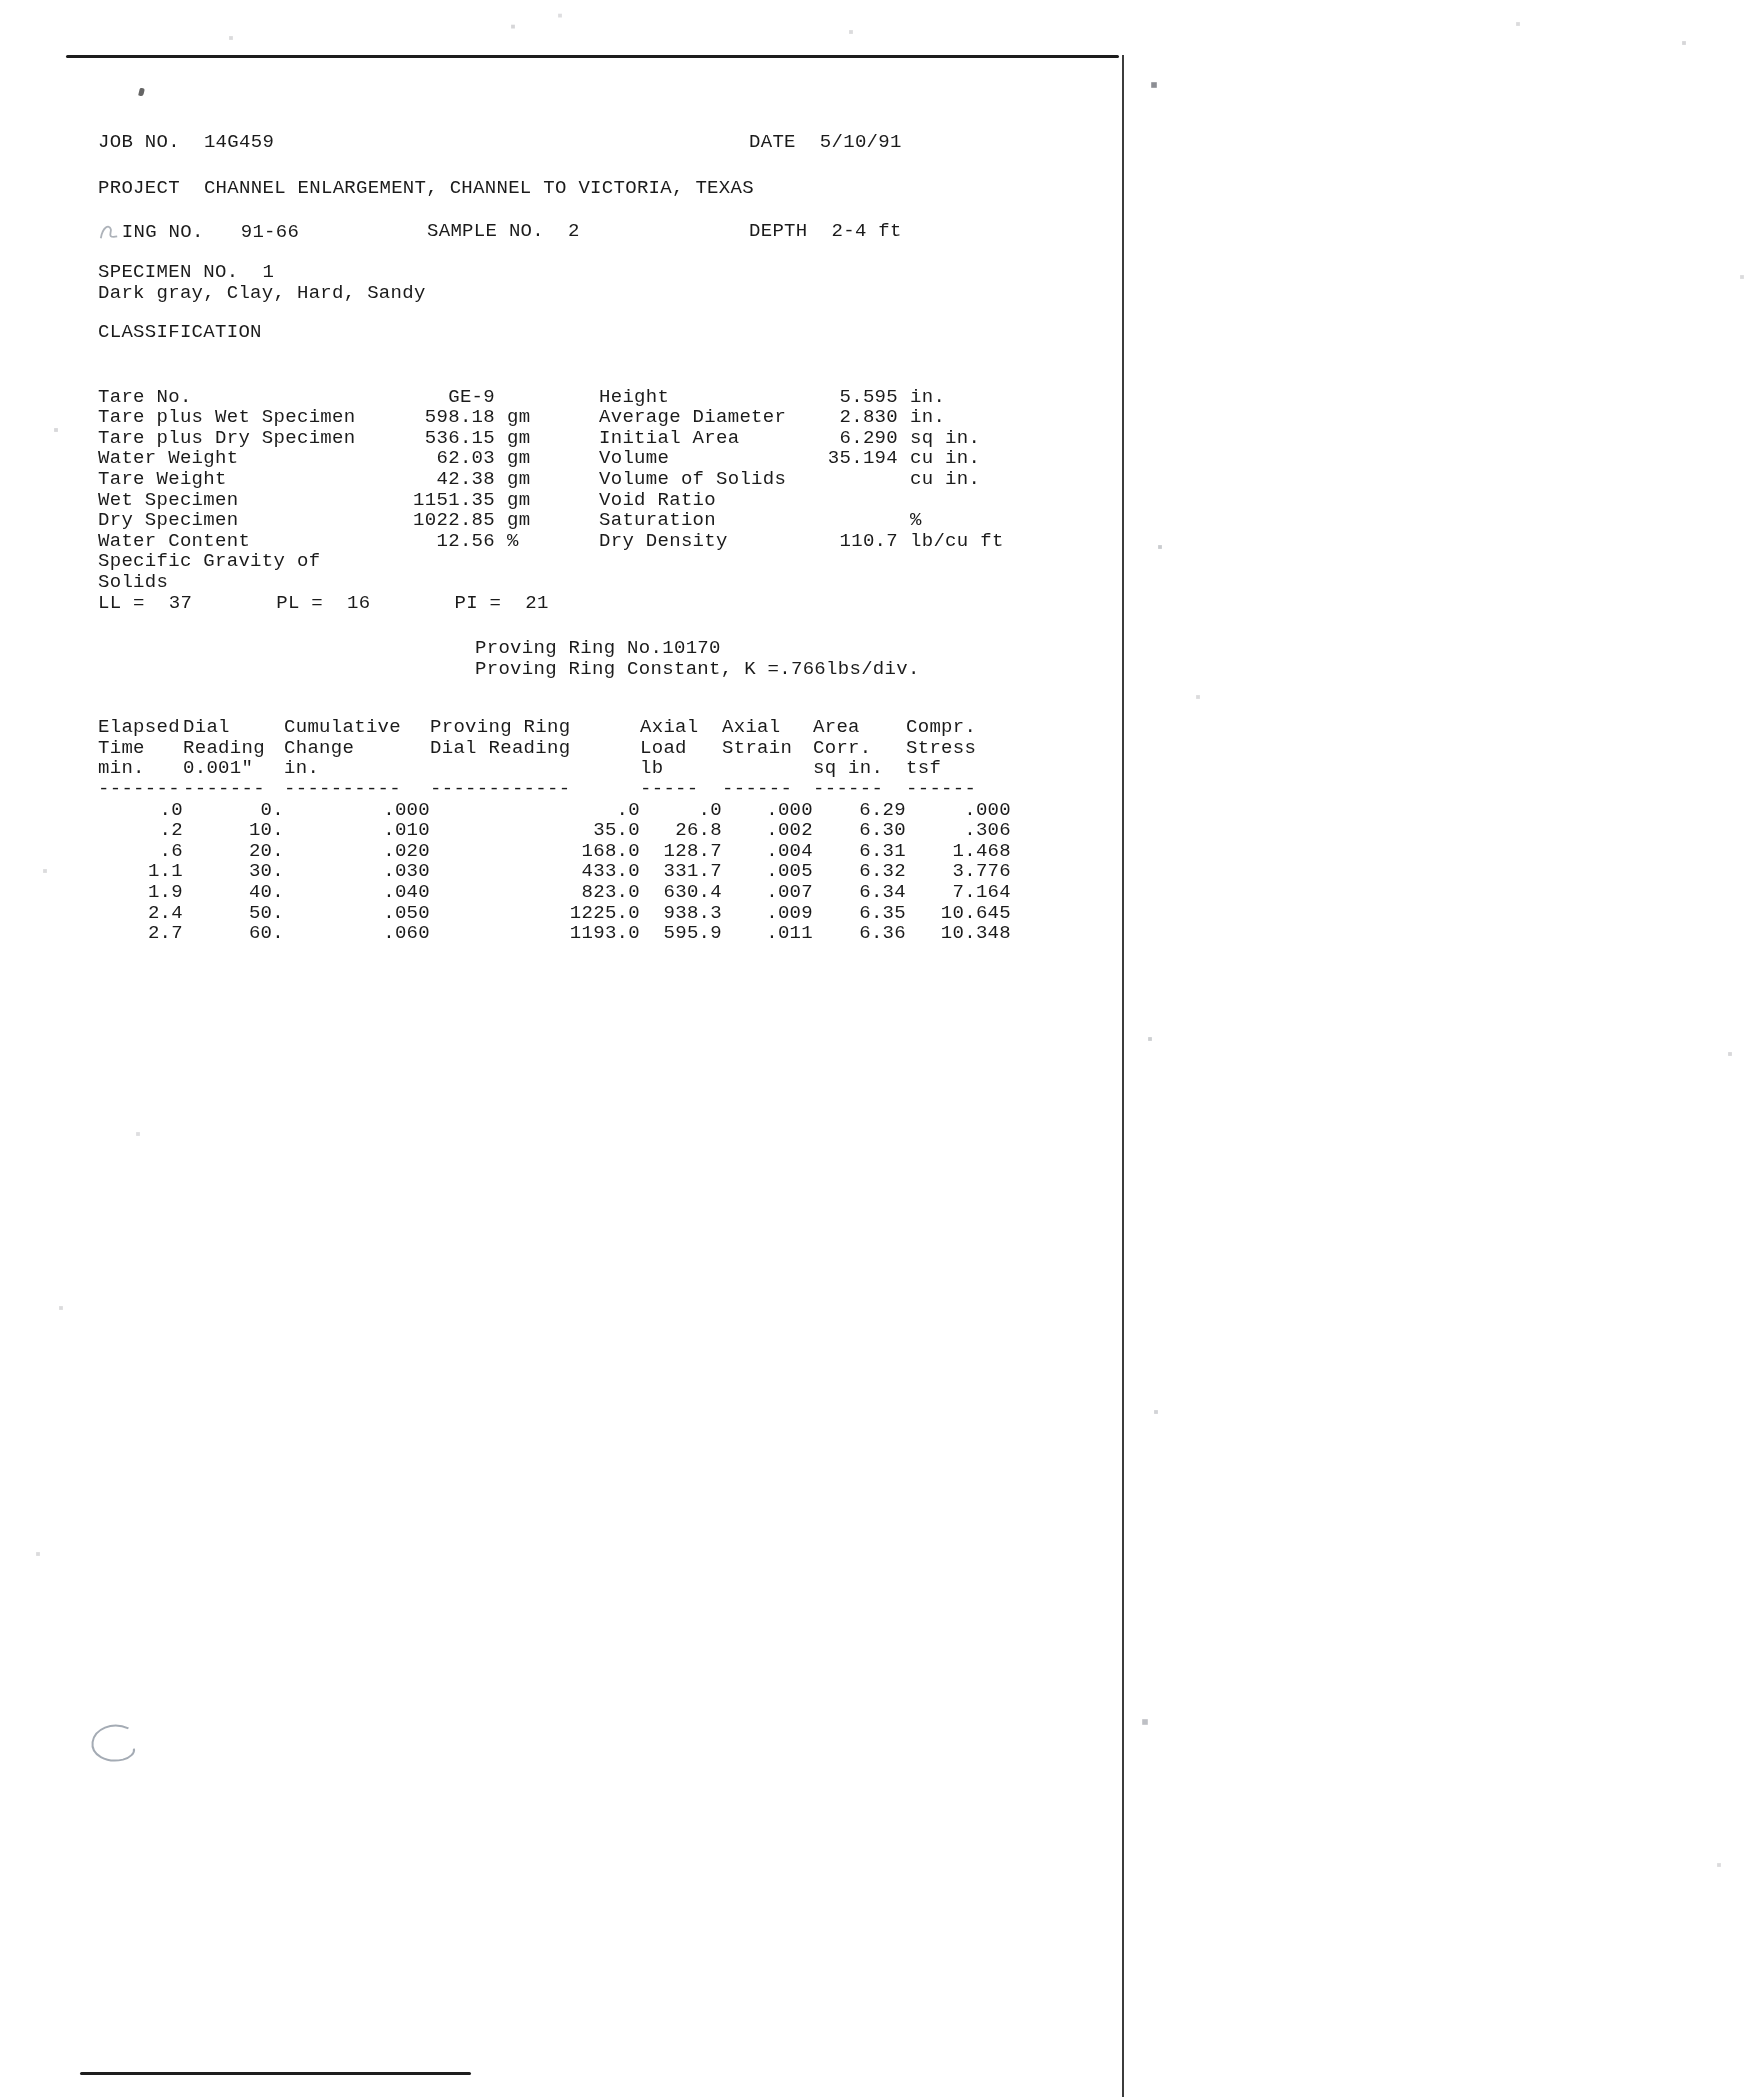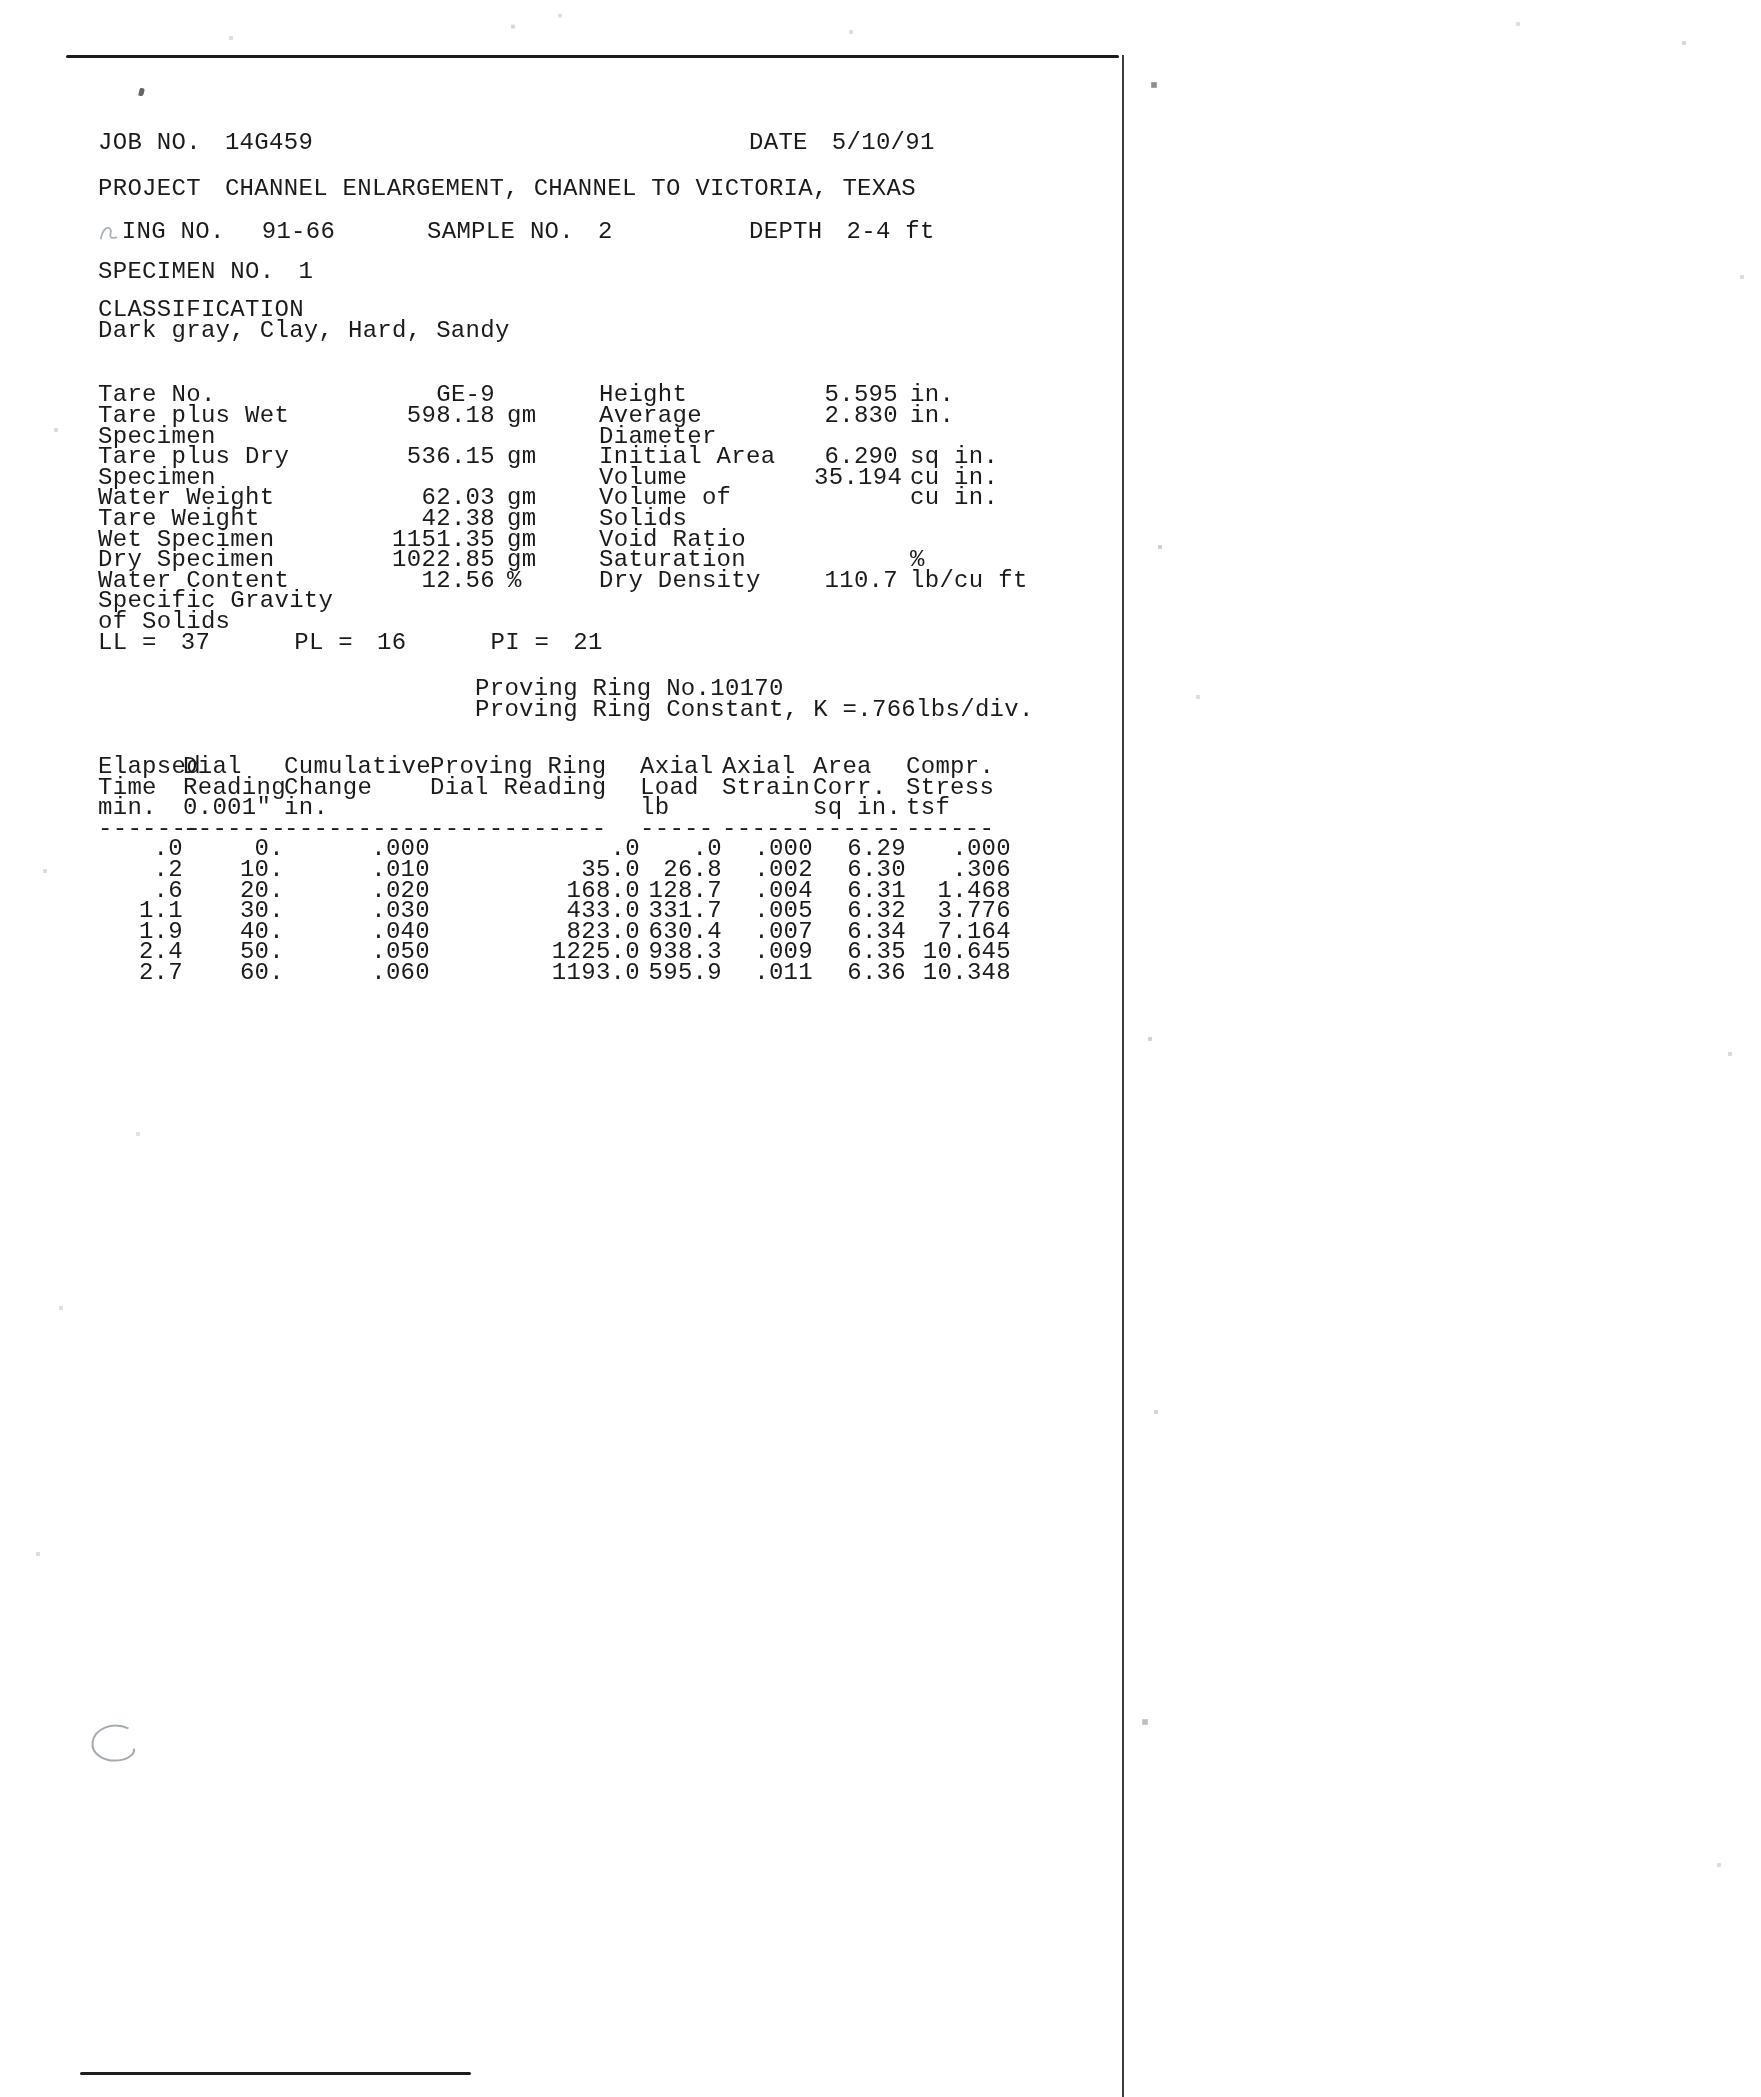--- a/index.html
+++ b/index.html
@@ -10,21 +10,21 @@
     overflow:hidden;
     font-family:"Liberation Mono","DejaVu Sans Mono",monospace;
     color:#1b1b1b;
     letter-spacing:0.3px;
   }
   
   .top-rule      { position:absolute; left:66px;  top:55px;   width:1053px; height:2.7px; background:#1c1c1c; border-radius:1.8px; }
   .right-rule    { position:absolute; left:1122px; top:55px;  width:1.8px; height:2043px; background:#3c3c3c; }
   .bottom-rule   { position:absolute; left:80px;  top:2072px; width:391px; height:2.7px; background:#1e1e1e; border-radius:1.8px; }
 
-  .content { position:absolute; left:98px; top:132px; width:925px; font-size:24px; line-height:21px; }
+  .content { position:absolute; left:98px; top:132px; width:925px; font-size:19px; line-height:21px; }
 
   .row { position:relative; white-space:nowrap; }
   .gap-lbl-val { margin-left:24px; }
   .row-project     { margin-top:25px; }
   .row-boring      { margin-top:22px; }
   .row-specimen    { margin-top:19px; }
   .row-classif     { margin-top:17.4px; }
   .abs-date   { position:absolute; left:651px; top:0;text-align:right; }
   .abs-sample { position:absolute; left:329px; top:0; }
   .abs-depth  { position:absolute; left:651px; top:0; }
@@ -118,25 +118,25 @@
         <path d="M3 19 C5 7 12 3 14 9 C15 13 9 19 21 17" fill="none" stroke="#6a7280" stroke-width="2" opacity="0.55"></path>
       </svg><span>ING NO.</span><span class="boring-val">91-66</span>
       <span class="abs-sample"><span>SAMPLE NO.</span><span class="gap-lbl-val">2</span></span>
       <span class="abs-depth"><span>DEPTH</span><span class="gap-lbl-val">2-4 ft</span></span>
     </div>
 
     <div class="row row-specimen">
       <span>SPECIMEN NO.</span><span class="gap-lbl-val">1</span>
     </div>
 
+    <div class="row">
+      <span>Dark gray, Clay, Hard, Sandy</span>
+    </div>
     <div class="row row-classif">
       <span>CLASSIFICATION</span>
-    </div>
-    <div class="row">
-      <span>Dark gray, Clay, Hard, Sandy</span>
     </div>
 
     <div class="mcols">
       <div class="mcol mcol-left">
 
           <div class="mrow">
             <span class="mlabel">Tare No.</span>
             <span class="mvalue">GE-9</span>
             <span class="munit"></span>
           </div>

